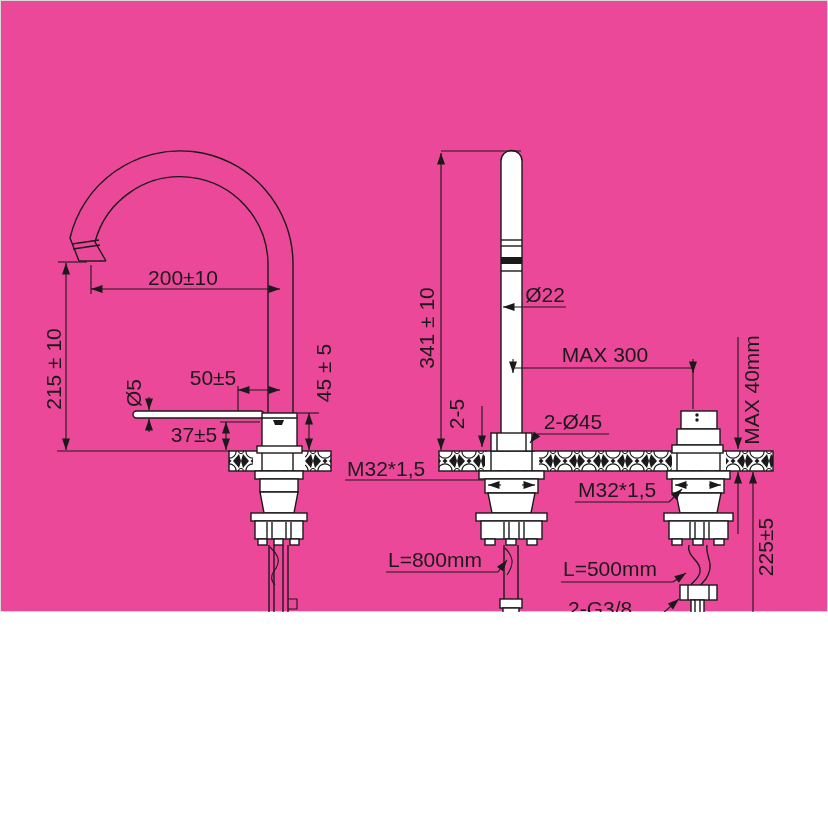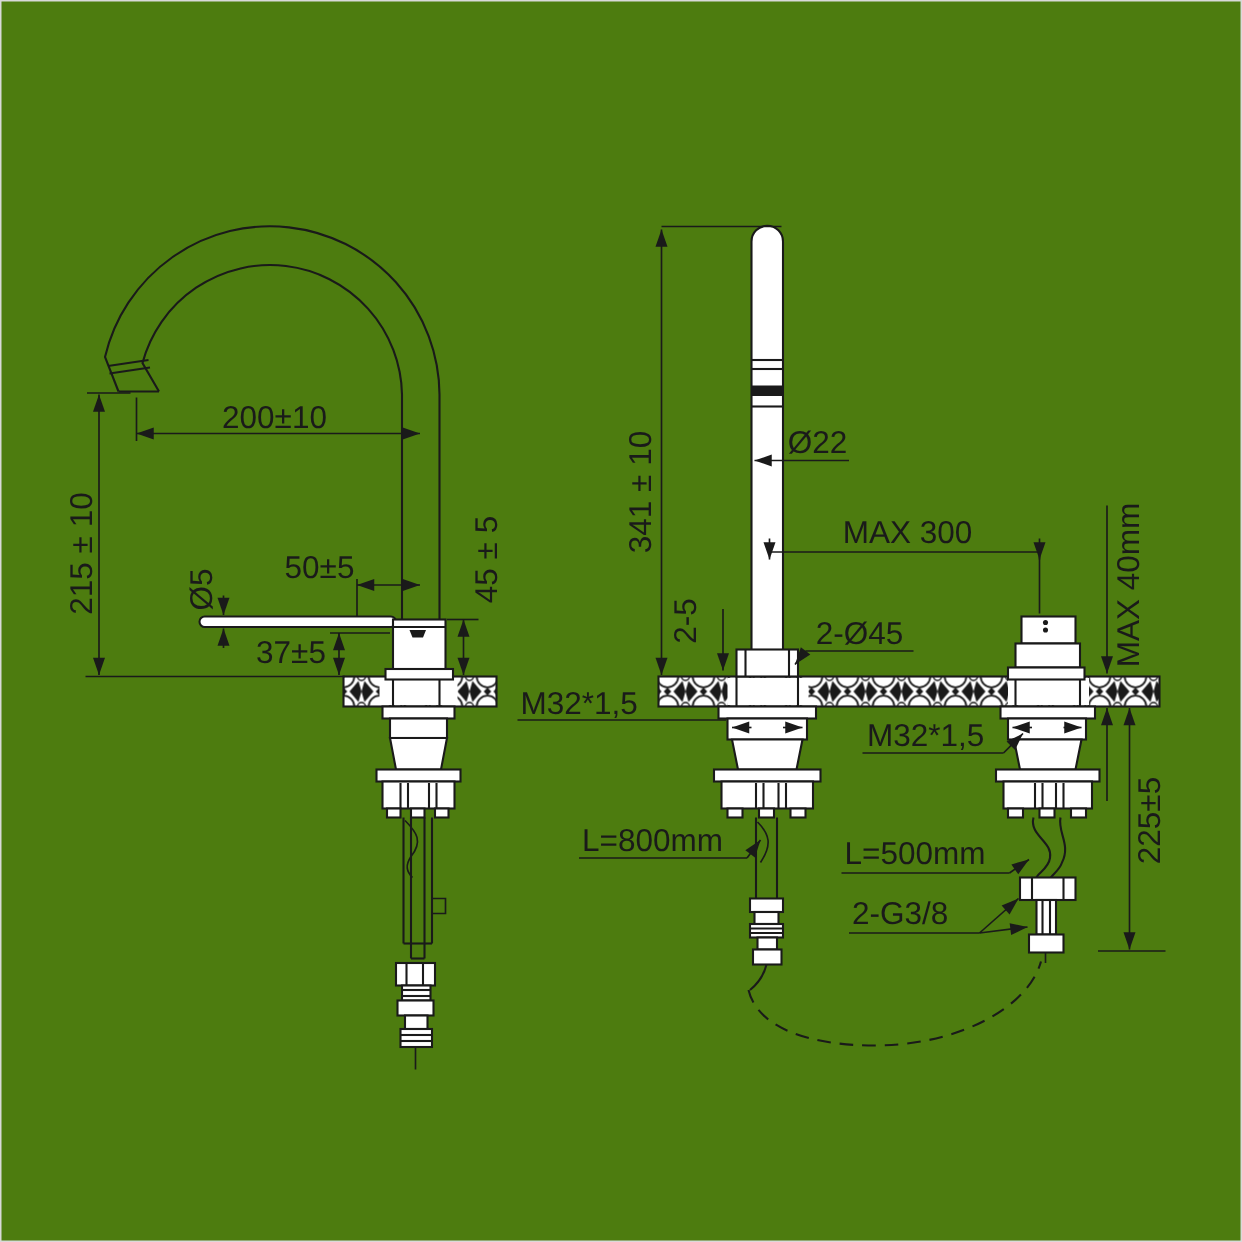--- a/index.html
+++ b/index.html
@@ -1,16 +1,16 @@
 <!DOCTYPE html>
 <html><head>
 <meta charset="utf-8">
 <style>
   html,body{margin:0;padding:0;background:#fff;}
-  .canvas{position:relative;width:828px;height:828px;background:#4d7c0f;
+  .canvas{position:relative;width:828px;height:612px;background:#ec4899;
           box-sizing:border-box;border:1px solid #d9d9d9;
           font-family:"Liberation Sans", sans-serif;}
   svg{display:block;}
   .p   {fill:#ffffff;stroke:#1a1a1a;stroke-width:1.4;stroke-linejoin:miter;}
   .ln  {fill:none;stroke:#1a1a1a;stroke-width:1.4;}
   .thin{fill:none;stroke:#1a1a1a;stroke-width:1.1;}
   .dim {fill:none;stroke:#1a1a1a;stroke-width:1.1;}
   .dsh {fill:none;stroke:#1a1a1a;stroke-width:1.4;stroke-dasharray:9 6;}
   .blk {fill:#1a1a1a;stroke:none;}
   .wht {fill:#ffffff;stroke:none;}

